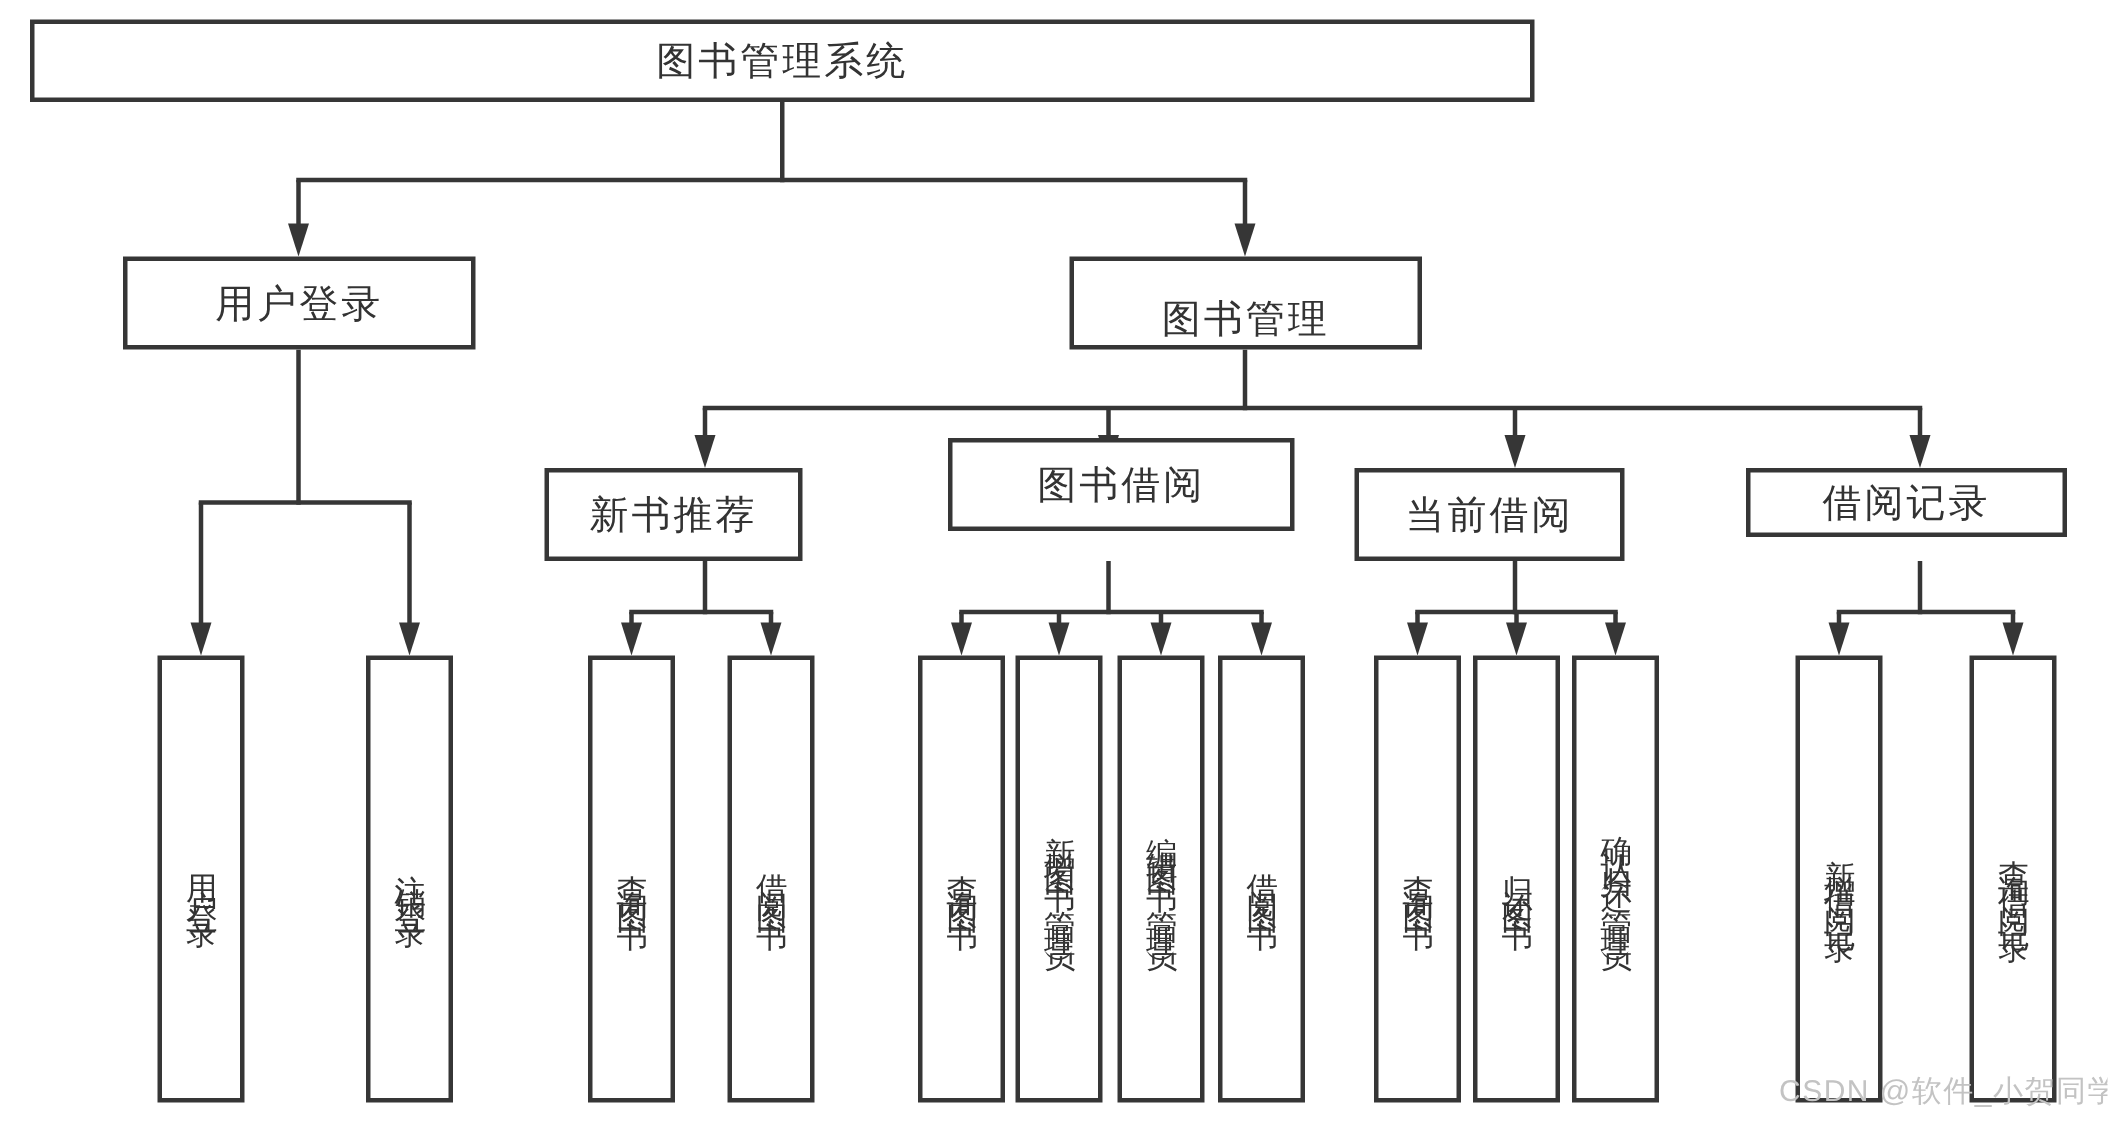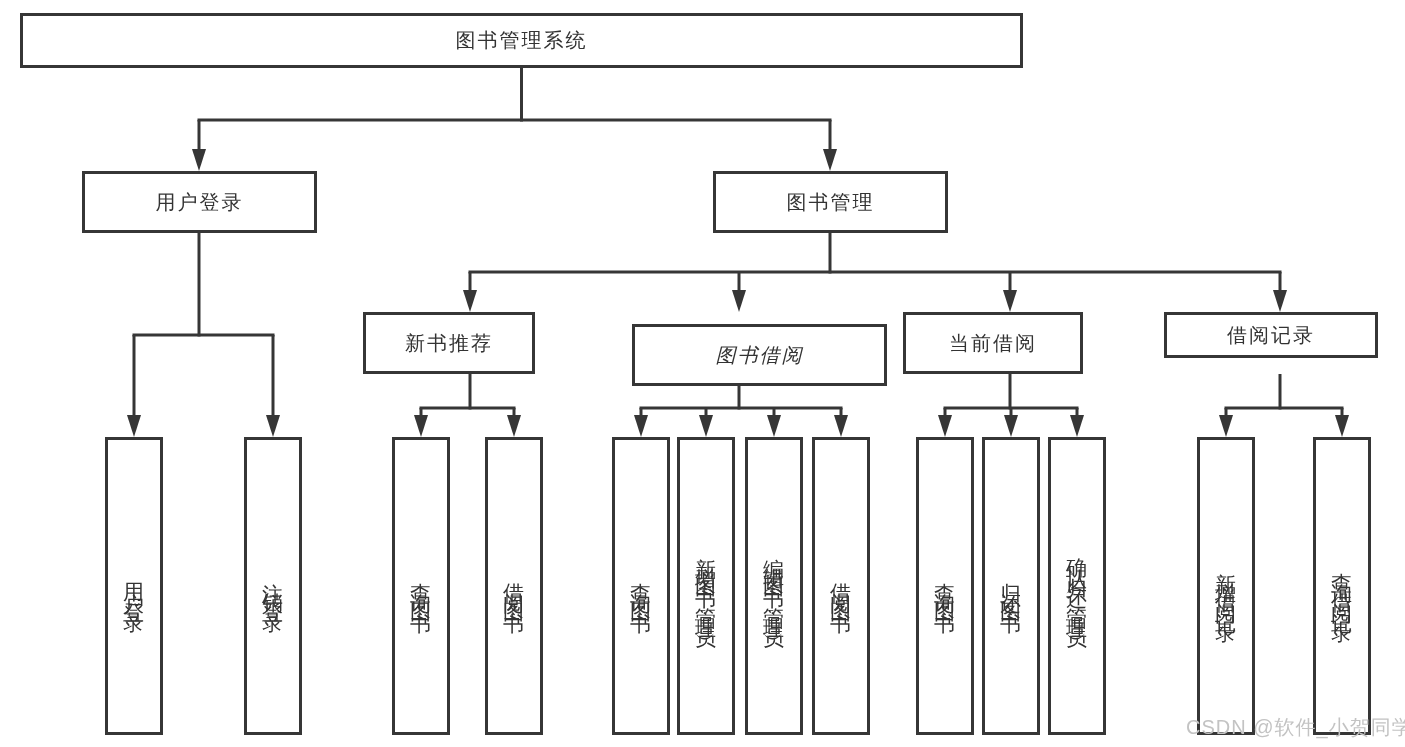--- a/index.html
+++ b/index.html
@@ -31,38 +31,38 @@
   }
   .box{
     position:absolute;
     border:3px solid var(--line-color);
     background:var(--bg-color);
     display:flex;align-items:center;justify-content:center;
     color:var(--text-color);
     z-index:2;
   }
   .hbox{
-    font-size:20px;
+    font-size:26px;
     letter-spacing:2px;
   }
   .vbox span{
     writing-mode:vertical-rl;
     text-orientation:mixed;
     font-size:21px;
     line-height:1;
     letter-spacing:10px;
     color:var(--text-color);
     white-space:nowrap;
   }
   
   .n-root            {left:20px;  top:13px;  width:1003px; height:55px;}
   .n-user-login      {left:82px;  top:171px; width:235px;  height:62px;}
-  .n-book-mgmt       {left:713px; top:171px; width:235px;  height:62px;}
+  .n-book-mgmt       {left:713px; top:171px; width:235px;  height:62px;align-items:flex-end;}
   .n-new-book        {left:363px; top:312px; width:172px;  height:62px;}
-  .n-book-borrow     {left:632px; top:324px; width:255px;  height:62px;font-style:italic;}
+  .n-book-borrow     {left:632px; top:292px; width:231px;  height:62px;}
   .n-cur-borrow      {left:903px; top:312px; width:180px;  height:62px;}
   .n-borrow-rec      {left:1164px;top:312px; width:214px;  height:46px;}
   .v1 {left:105px;  top:437px; width:58px; height:298px;}
   .v2 {left:244px;  top:437px; width:58px; height:298px;}
   .v3 {left:392px;  top:437px; width:58px; height:298px;}
   .v4 {left:485px;  top:437px; width:58px; height:298px;}
   .v5 {left:612px;  top:437px; width:58px; height:298px;}
   .v6 {left:677px;  top:437px; width:58px; height:298px;}
   .v7 {left:745px;  top:437px; width:58px; height:298px;}
   .v8 {left:812px;  top:437px; width:58px; height:298px;}

